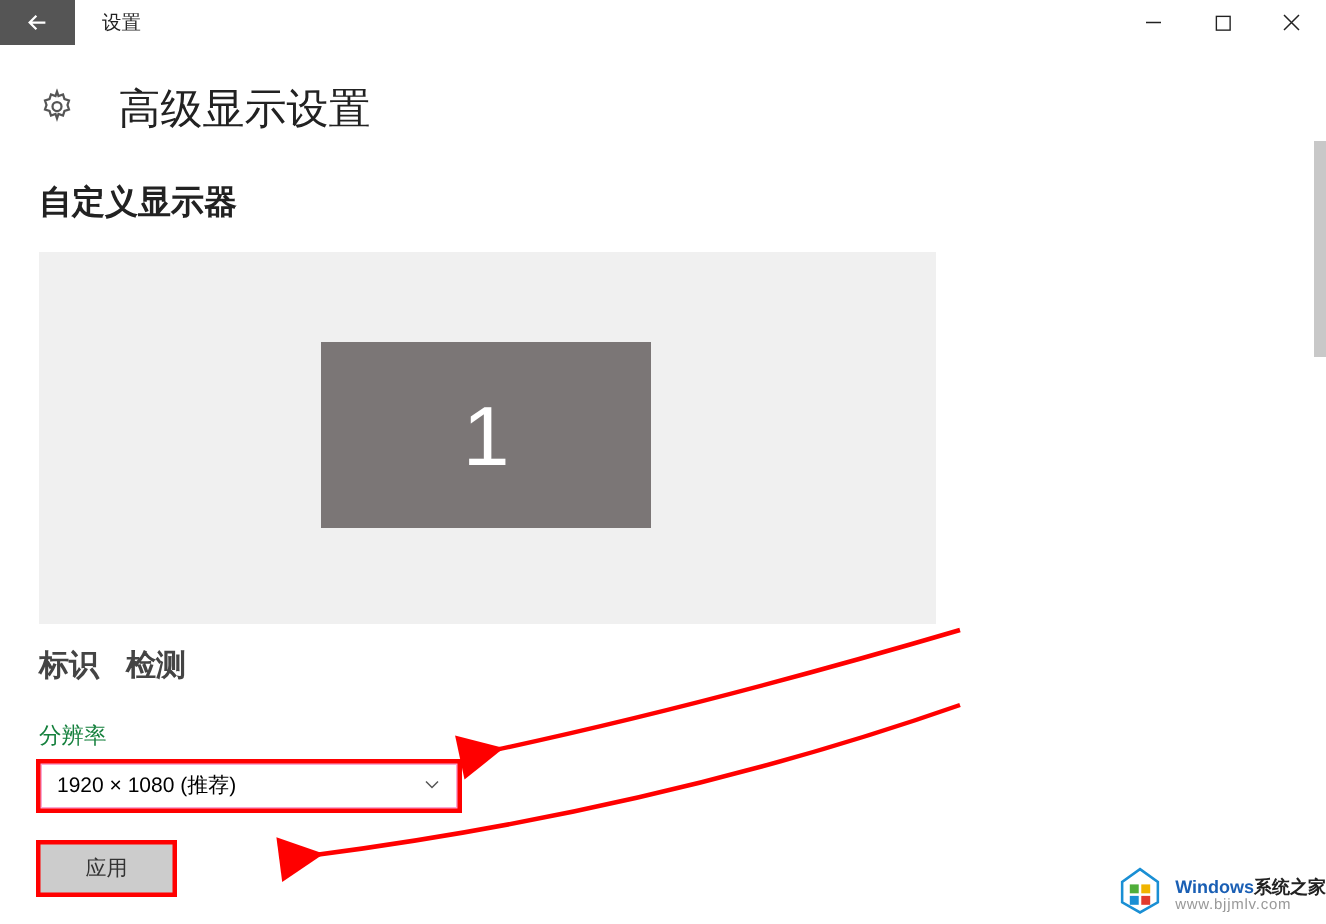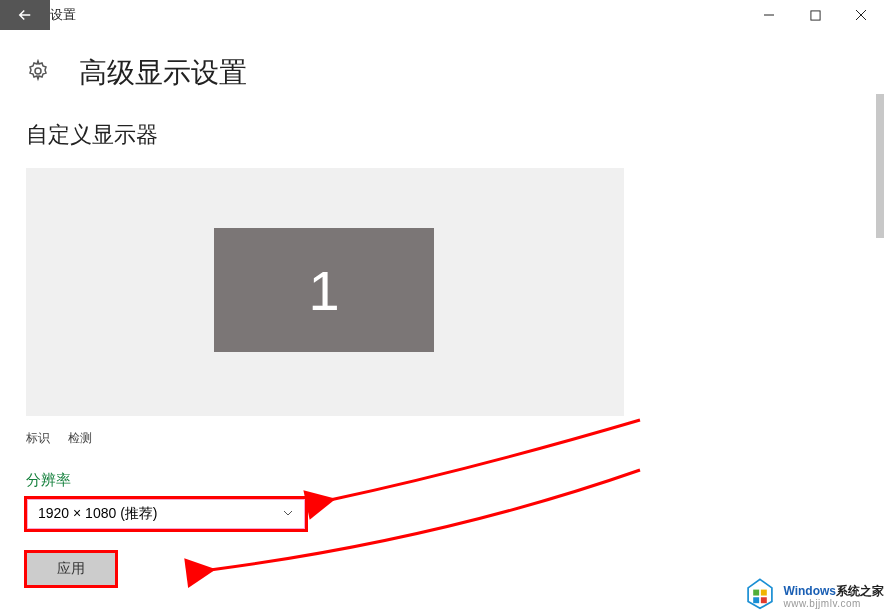--- a/index.html
+++ b/index.html
@@ -1,39 +1,39 @@
 <!DOCTYPE html>
 <html><head>
 <meta charset="utf-8">
 <style>
   * { margin: 0; padding: 0; box-sizing: border-box; font-family: "Microsoft YaHei", "Segoe UI", sans-serif; }
   html, body { width: 884px; height: 616px; background: #fff; overflow: hidden; position: relative; }
 
   .titlebar { height: 30px; display: flex; align-items: stretch; background: #fff; }
   .back-btn { width: 50px; background: #555; display: flex; align-items: center; justify-content: center; cursor: pointer; }
   .back-btn svg { stroke: #fff; }
-  .title-label { display: flex; align-items: center; padding-left: 0; font-size: 13px; color: #222; }
+  .title-label { display: flex; align-items: center; padding-left: 18px; font-size: 13px; color: #222; }
   .title-spacer { flex: 1; }
   .win-btn { width: 46px; display: flex; align-items: center; justify-content: center; cursor: pointer; }
   .win-btn svg { stroke: #222; }
 
   .content { padding: 24px 26px 0 26px; height: calc(100% - 30px); position: relative; }
 
   .page-header { display: flex; align-items: center; gap: 29px; margin-bottom: 28px; }
   .gear-icon svg { stroke: #555; }
   .page-title { font-size: 28px; font-weight: 400; color: #222; }
 
-  .section-title { font-size: 22px; font-weight: 400; color: #222; margin-bottom: 18px; }
+  .section-title { font-size: 22px; font-weight: 700; color: #222; margin-bottom: 18px; }
 
   .monitor-canvas { width: 598px; height: 248px; background: #f0f0f0; position: relative; }
   .monitor-box { position: absolute; left: 188px; top: 60px; width: 220px; height: 124px; background: #7b7676; display: flex; align-items: center; justify-content: center; }
   .monitor-num { color: #fff; font-size: 56px; font-weight: 200; }
 
   .link-row { display: flex; gap: 18px; margin-top: 14px; }
-  .link-row span { font-size: 12px; color: #444; cursor: pointer; }
+  .link-row span { font-size: 20px; color: #444; cursor: pointer; font-weight: bold; }
 
   .field-label { font-size: 15px; color: #15803d; margin-top: 24px; display: block; }
 
   .dropdown-wrap { position: relative; margin-top: 8px; }
   .dropdown { width: 280px; height: 32px; border: 2px solid #f9a8d4; background: #fff; display: flex; align-items: center; padding: 0 10px; font-size: 14px; cursor: pointer; position: relative; }
   .dropdown .chev { position: absolute; right: 10px; }
   .highlight-red { outline: 3px solid #ff0000; outline-offset: -1px; }
 
   .btn-row { margin-top: 22px; display: flex; gap: 14px; }
   .btn { width: 90px; height: 34px; background: #ccc; border: none; font-size: 14px; color: #333; cursor: pointer; display: flex; align-items: center; justify-content: center; }

